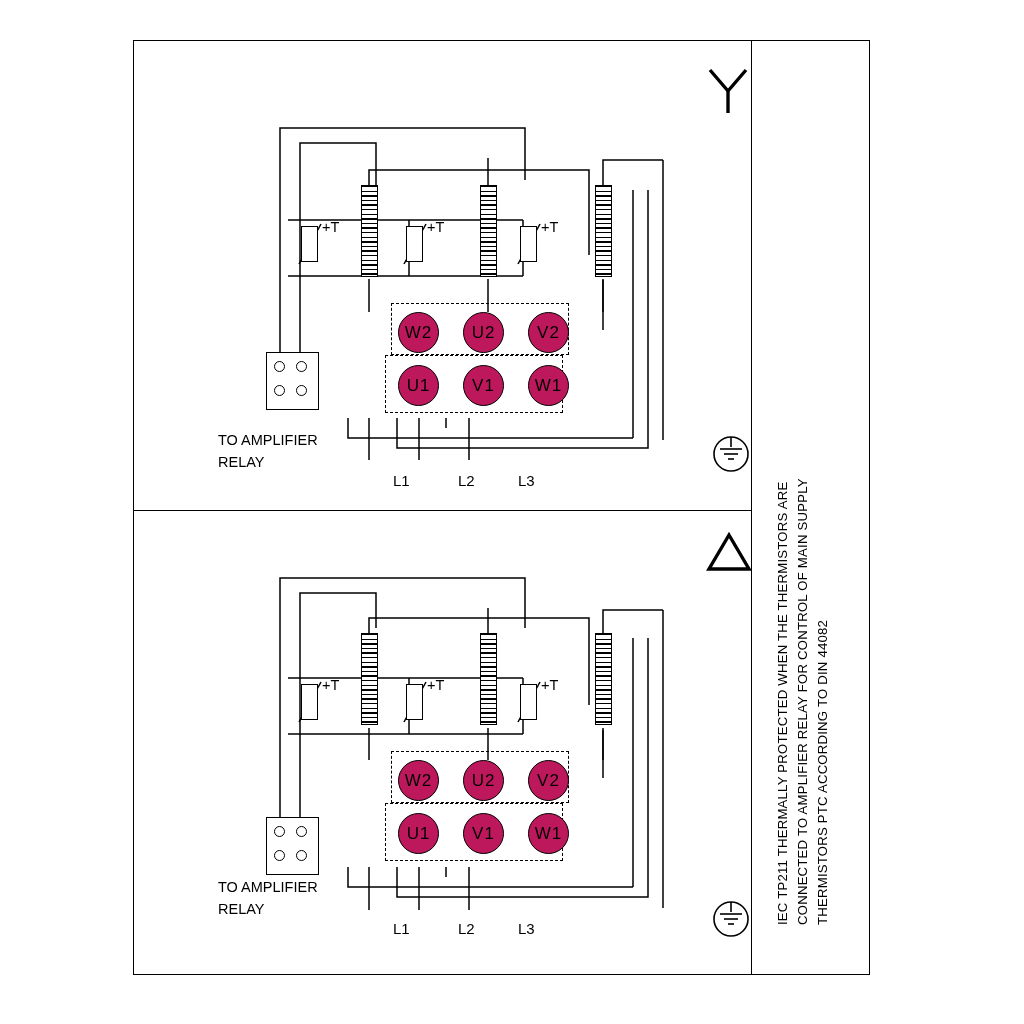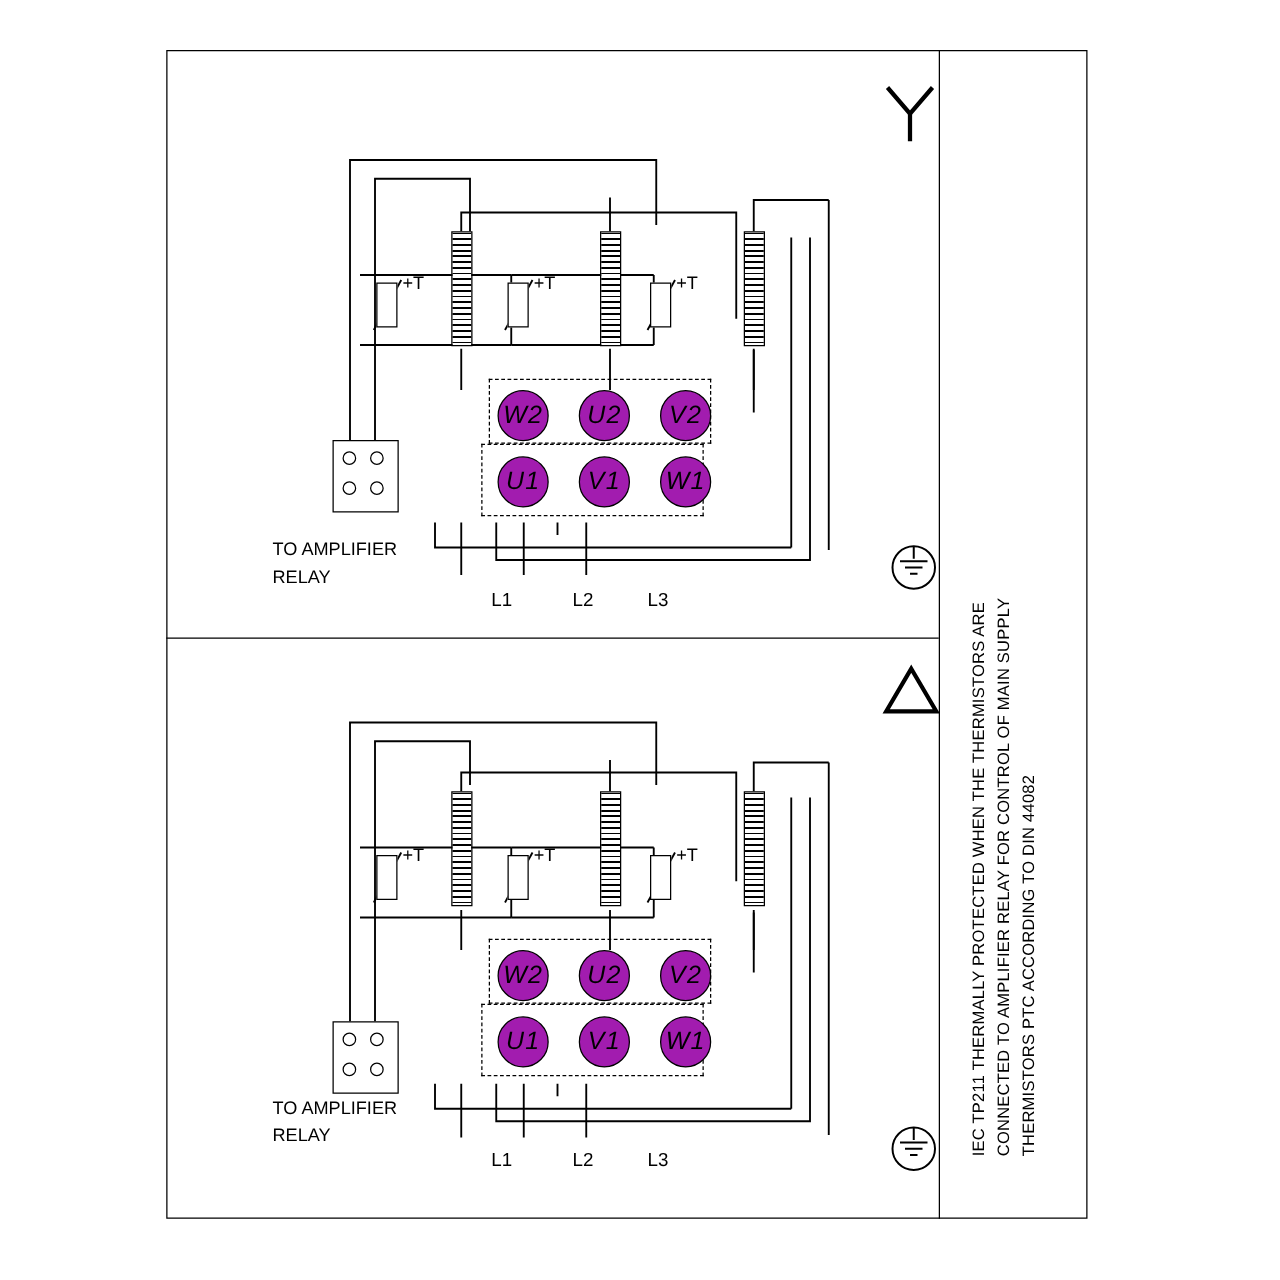--- a/index.html
+++ b/index.html
@@ -84,28 +84,27 @@
     font-size: 13.5px;
     line-height: 1;
   }
 
   
   .term {
     width: 41px;
     height: 41px;
     border: 1.6px solid #000;
     border-radius: 50%;
-    background: #a21caf;
+    background: #be185d;
     display: flex;
     align-items: center;
     justify-content: center;
-    font-size: 20px;
+    font-size: 17px;
     letter-spacing: 1px;
     box-sizing: border-box;
-    font-style: italic;
   }
   .dashed-box {
     border: 1.4px dashed #000;
     box-sizing: border-box;
   }
 
   
   .conn-block {
     width: 53px;
     height: 58px;

